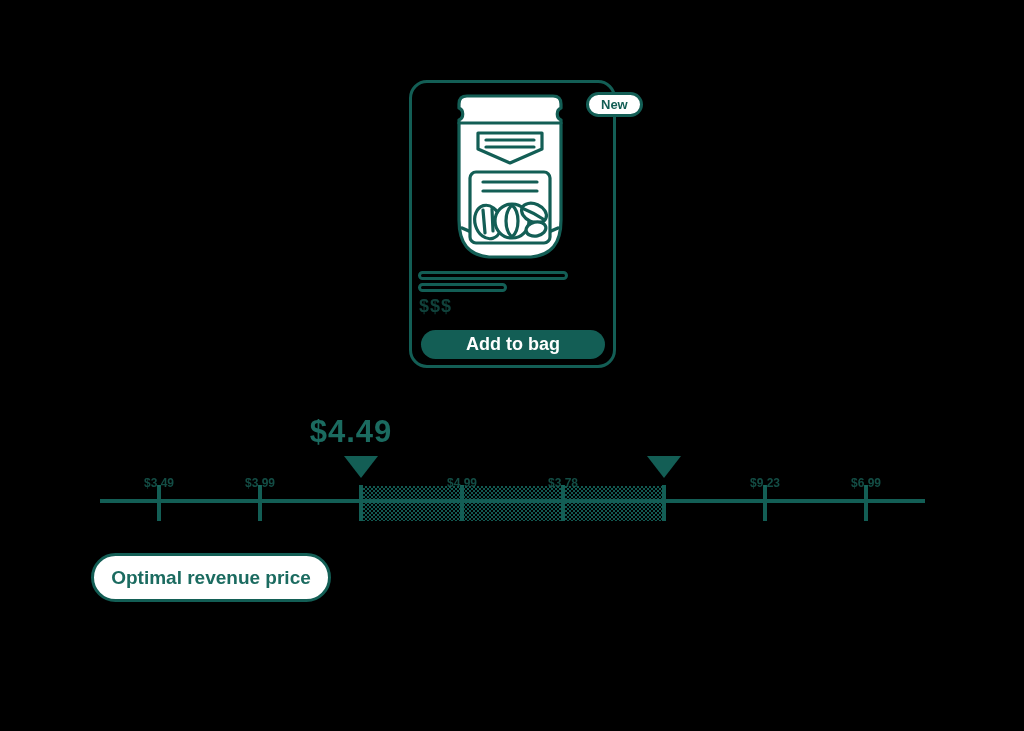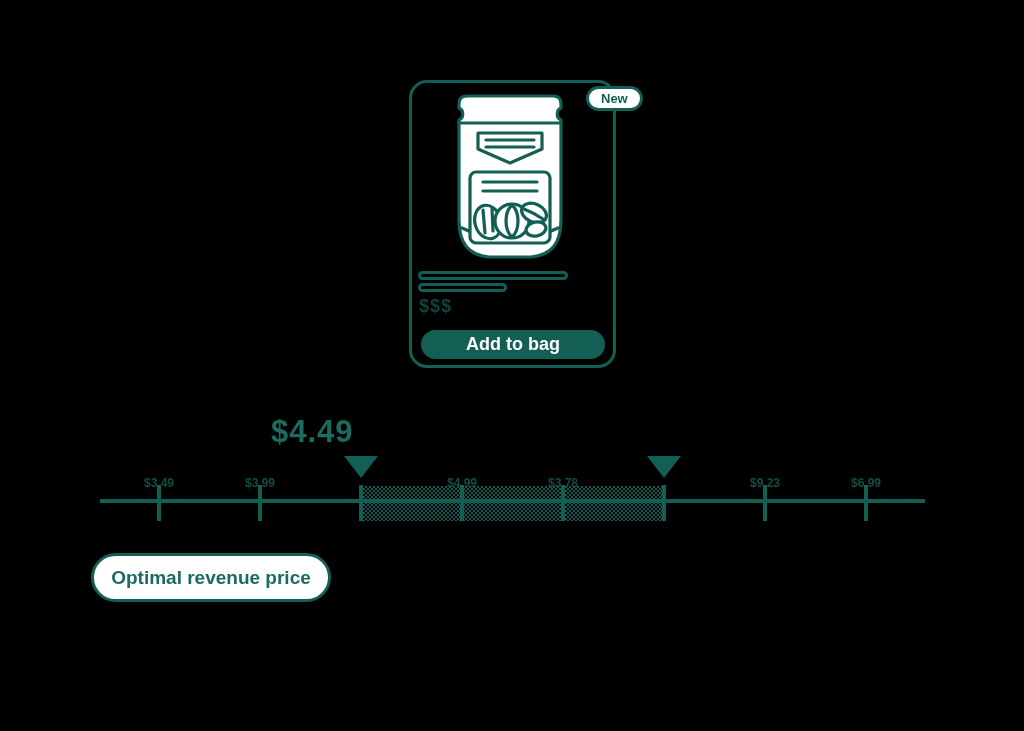--- a/index.html
+++ b/index.html
@@ -9,21 +9,21 @@
     --bg:#000000;
   }
   *{margin:0;padding:0;box-sizing:border-box;}
   html,body{background:var(--bg);}
   body{font-family:"Liberation Sans",sans-serif;}
   .stage{position:relative;width:1024px;height:731px;background:var(--bg);overflow:hidden;}
 
   
   .card{position:absolute;left:409px;top:80px;width:207px;height:288px;
         border:3px solid var(--teal);border-radius:18px;background:var(--bg);}
-  .badge{position:absolute;left:586px;top:86px;height:25px;padding:0 12px;
+  .badge{position:absolute;left:586px;top:92px;height:25px;padding:0 12px;
          background:var(--white);border:3px solid var(--teal);border-radius:14px;
          display:flex;align-items:center;z-index:3;}
   .badge span{color:var(--teal);font-size:13px;font-weight:700;line-height:1;}
   .bag{position:absolute;left:452px;top:94px;width:116px;height:172px;z-index:2;}
   .skel{position:absolute;height:9px;border:3px solid var(--teal);border-radius:6px;background:transparent;z-index:2;}
   .skel1{left:418px;top:271px;width:150px;}
   .skel2{left:418px;top:283px;width:89px;}
   .price{position:absolute;left:419px;top:296px;font-size:18px;font-weight:700;
          color:var(--teal-text);opacity:.62;letter-spacing:1px;z-index:2;}
   .addbtn{position:absolute;left:421px;top:330px;width:184px;height:29px;
@@ -32,21 +32,21 @@
           display:flex;align-items:center;justify-content:center;cursor:pointer;z-index:2;}
 
   
   .axis-line{position:absolute;left:100px;top:499px;width:825px;height:4px;background:var(--teal);}
   .tick{position:absolute;top:485px;width:4px;height:36px;background:var(--teal);}
   .tick-label{position:absolute;top:476px;width:70px;text-align:center;
               font-size:12px;font-weight:700;color:var(--teal-text);opacity:.72;}
   .band{position:absolute;left:363px;top:486px;width:301px;height:35px;z-index:1;
         background-image:conic-gradient(var(--teal) 25%,transparent 0 50%,var(--teal) 0 75%,transparent 0);
         background-size:4px 4px;opacity:.95;}
-  .marker-label{position:absolute;top:414px;width:160px;text-align:left;
+  .marker-label{position:absolute;top:414px;width:160px;text-align:center;
                 font-size:31px;font-weight:700;color:var(--teal-text);letter-spacing:1px;}
   .marker-arrow{position:absolute;top:456px;width:0;height:0;
                 border-left:17px solid transparent;border-right:17px solid transparent;
                 border-top:22px solid var(--teal);}
 
   
   .pill{position:absolute;top:553px;height:49px;background:var(--white);
         border:3px solid var(--teal);border-radius:26px;
         display:flex;align-items:center;justify-content:center;}
   .pill span{color:var(--teal-text);font-size:19px;font-weight:700;white-space:nowrap;}

